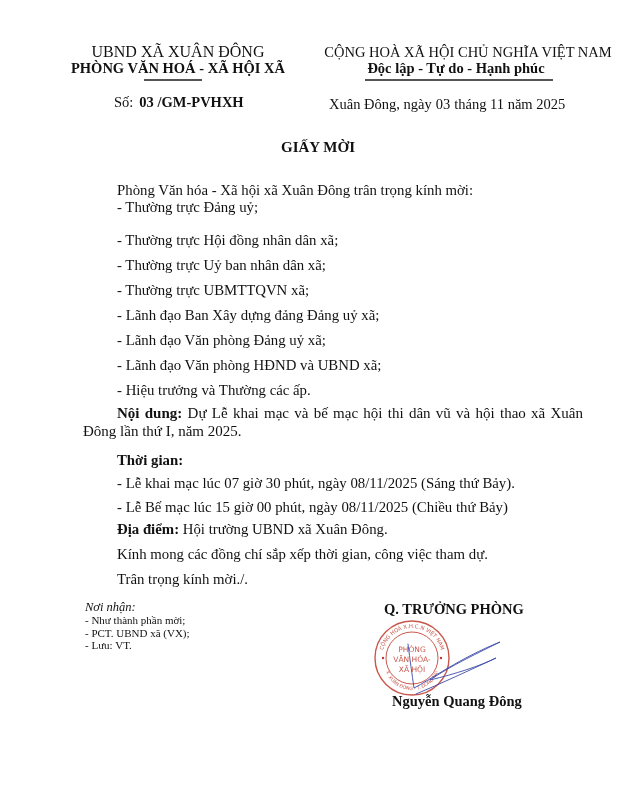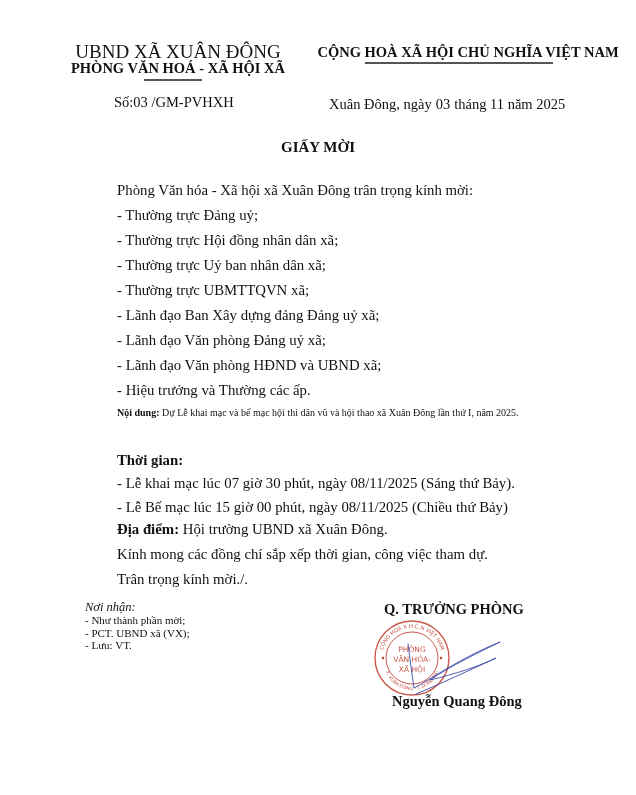--- a/index.html
+++ b/index.html
@@ -6,78 +6,79 @@
   body {
     width: 636px; height: 795px; position: relative; overflow: hidden;
     font-family: "Liberation Serif", "DejaVu Serif", serif;
     color: #111111;
   }
   .abs { position: absolute; white-space: nowrap; }
   .bold { font-weight: bold; }
 
   
   #hdr-left { left: 62px; top: 44px; width: 232px; text-align: center; }
-  #hdr-left .l1 { font-size: 19px; line-height: 16px; }
+  #hdr-left .l1 { font-size: 16px; line-height: 16px; }
   #hdr-left .l2 { font-size: 14.5px; line-height: 17px; font-weight: bold; text-align: center; }
   #hdr-left .rule { width: 58px; height: 1.5px; background: #555; margin: 2px auto 0 auto; position: relative; left: -5px; }
 
   
   #hdr-right { left: 300px; top: 44px; width: 336px; text-align: center; }
-  #hdr-right .l1 { font-size: 14.5px; line-height: 16px; font-weight: bold; position: relative; left: 0px; }
+  #hdr-right .l1 { font-size: 14.5px; line-height: 16px; font-weight: normal; position: relative; left: 0px; }
   #hdr-right .l2 { font-size: 14.5px; line-height: 17px; font-weight: bold; position: relative; left: -12px; }
   #hdr-right .rule { width: 188px; height: 1.5px; background: #555; margin: 2px auto 0 auto; position: relative; left: -9px; }
 
   #so { left: 114px; top: 94px; font-size: 14.5px; }
-  #so .num { margin-left: 0; }
+  #so .num { margin-left: 6px; font-weight: bold; }
   #place-date { left: 329px; top: 96px; font-size: 14.5px; }
   #place-date .gap { margin: 0 4px; }
 
   #title { left: 0; top: 139px; width: 636px; text-align: center; font-size: 15px; font-weight: bold; position: absolute; }
 
   .para { position: absolute; font-size: 14.8px; line-height: 18px; white-space: nowrap; }
   #intro { left: 117px; top: 181px; }
   .item { left: 117px; }
 
-  #content-block { left: 83px; top: 404px; width: 500px; font-size: 10px; line-height: 18px; white-space: normal; text-indent: 34px; text-align: justify; }
+  #content-block { left: 83px; top: 404px; width: 500px; font-size: 15px; line-height: 18px; white-space: normal; text-indent: 34px; text-align: justify; }
 
   #recipients { left: 85px; top: 600px; font-size: 11px; line-height: 12.5px; }
   #recipients .hdr { font-weight: normal; font-style: italic; font-size: 12.5px; line-height: 14px; }
 
   #sign-title { left: 384px; top: 601px; font-size: 14.5px; font-weight: bold; text-align: right; }
   #signer { left: 392px; top: 693px; font-size: 14.5px; font-weight: bold; }
   #stamp { left: 372px; top: 618px; width: 80px; height: 80px; }
   #signature { left: 400px; top: 640px; width: 110px; height: 60px; }
 </style>
 </head>
 <body>
 
 <div id="hdr-left" class="abs">
   <div class="l1">UBND XÃ XUÂN ĐÔNG</div>
   <div class="l2">PHÒNG VĂN HOÁ - XÃ HỘI XÃ</div>
   <div class="rule"></div>
 </div>
 
 <div id="hdr-right" class="abs">
   <div class="l1">CỘNG HOÀ XÃ HỘI CHỦ NGHĨA VIỆT NAM</div>
+  <div class="l2">Độc lập - Tự do - Hạnh phúc</div>
   <div class="rule"></div>
 </div>
 
 <div id="so" class="abs">
   <span>Số:</span><span class="num">03 /GM-PVHXH</span>
 </div>
 
 <div id="place-date" class="abs">
   <span>Xuân Đông, ngày</span><span class="gap">03</span><span>tháng 11 năm 2025</span>
 </div>
 
 <div id="title">GIẤY MỜI</div>
 
 <div id="intro" class="para">Phòng Văn hóa - Xã hội xã Xuân Đông trân trọng kính mời:</div>
 
-<div class="para item" style="top:206px">- Thường trực Đảng uỷ;</div>
+<div class="para item" style="top:198px">- Thường trực Đảng uỷ;</div>
 <div class="para item" style="top:231px">- Thường trực Hội đồng nhân dân xã;</div>
 <div class="para item" style="top:256px">- Thường trực Uỷ ban nhân dân xã;</div>
 <div class="para item" style="top:281px">- Thường trực UBMTTQVN xã;</div>
 <div class="para item" style="top:306px">- Lãnh đạo Ban Xây dựng đảng Đảng uỷ xã;</div>
 <div class="para item" style="top:331px">- Lãnh đạo Văn phòng Đảng uỷ xã;</div>
 <div class="para item" style="top:356px">- Lãnh đạo Văn phòng HĐND và UBND xã;</div>
 <div class="para item" style="top:381px">- Hiệu trưởng và Thường các ấp.</div>
 
 <div id="content-block" class="para"><span class="bold">Nội dung:</span><span> Dự Lễ khai mạc và bế mạc hội thi dân vũ và hội thao xã Xuân Đông lần thứ I, năm 2025.</span></div>
 

